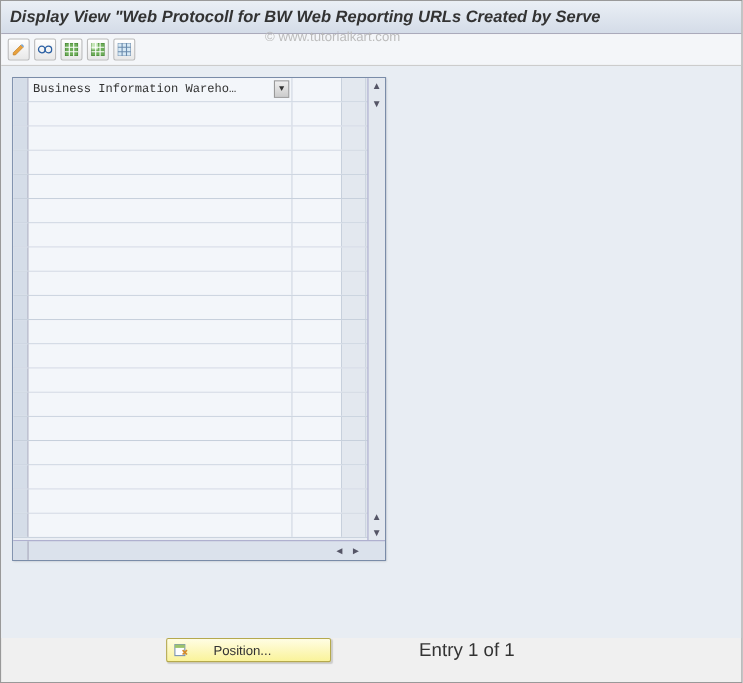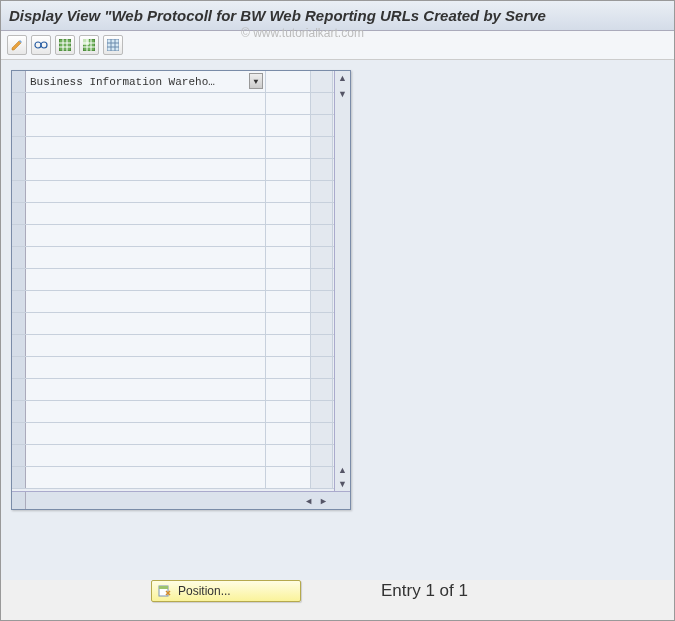--- a/index.html
+++ b/index.html
@@ -220,21 +220,21 @@
     .position-btn {
       margin-left:150px;
       width:150px;
       height:22px;
       background: linear-gradient(#fffde3,#faf39a);
       border:1px solid #b5a94d;
       border-radius:2px;
       display:flex;
       align-items:center;
       padding:0 6px;
-      gap:6px;
+      gap:22px;
       font-size:12px;
       color:#333;
       cursor:pointer;
       box-shadow:1px 1px 1px rgba(0,0,0,0.15);
     }
     .position-btn .picon {
       width:14px;
       height:14px;
       display:inline-flex;
       align-items:center;

